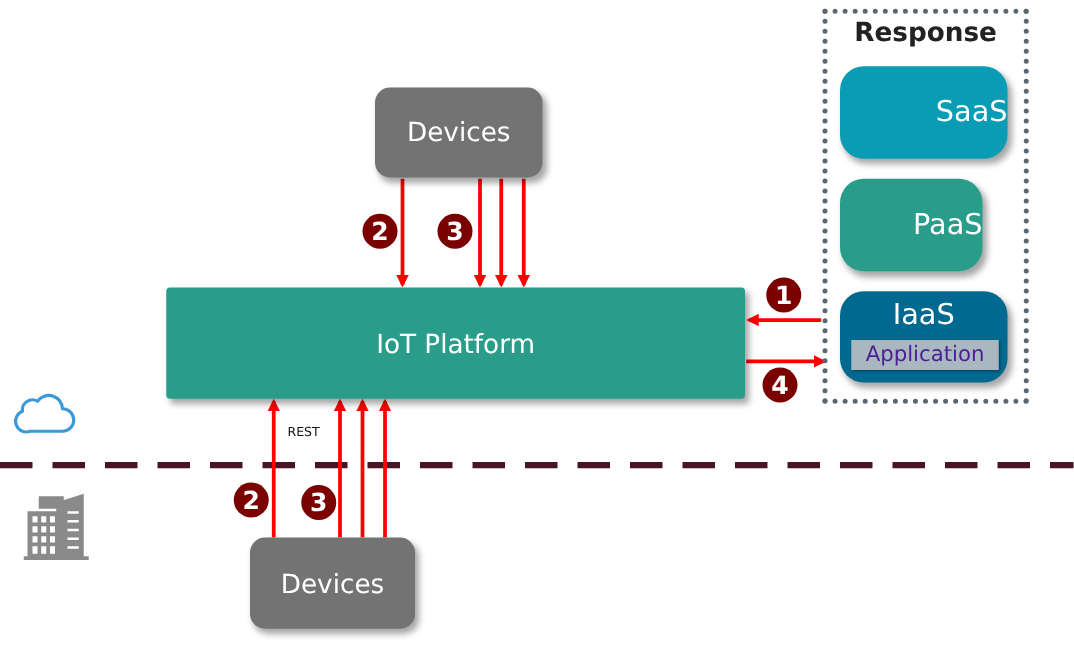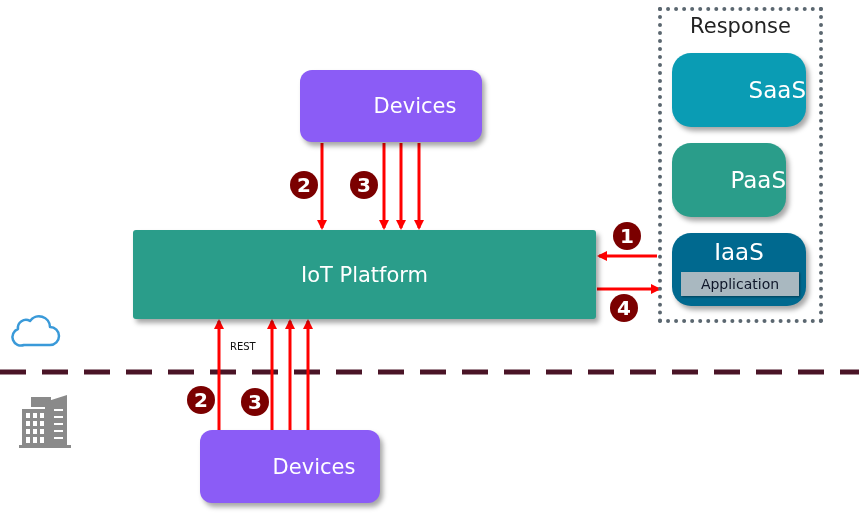--- a/index.html
+++ b/index.html
@@ -1,29 +1,29 @@
 <!DOCTYPE html>
 <html><head>
 <meta charset="utf-8">
 <style>
   html, body { margin:0; padding:0; background:#ffffff; }
   body { width:859px; height:517px; position:relative; overflow:hidden; font-family:"DejaVu Sans", sans-serif; }
   .box { position:absolute; display:flex; align-items:center; justify-content:center; color:#ffffff; border-radius:12px; box-shadow:3px 4px 5px rgba(0,0,0,0.35); }
-  .devices { background:#8b5cf6; font-size:21px;padding-left:48px; }
+  .devices { background:#737373; font-size:21px; }
   #dev-top { left:300px; top:70px; width:134px; height:72px; }
   #dev-bot { left:200px; top:430px; width:132px; height:73px; }
   #platform { left:133px; top:230px; width:463px; height:89px; background:#2a9d8a; font-size:21px; border-radius:3px; }
   #response-frame { position:absolute; left:658px; top:7px; width:165px; height:316px; border:4px dotted #5b6770; box-sizing:border-box; }
-  #response-title { position:absolute; left:658px; top:14px; width:165px; text-align:center; font-weight:normal; font-size:21px; color:#222; }
+  #response-title { position:absolute; left:658px; top:14px; width:165px; text-align:center; font-weight:bold; font-size:21px; color:#222; }
   .svc { border-radius:19px; font-size:23px;justify-content:flex-end; }
   #saas { left:672px; top:53px; width:134px; height:74px; background:#0a9cb4; }
   #paas { left:672px; top:143px; width:114px; height:74px; background:#2a9d8a; }
   #iaas { left:672px; top:233px; width:134px; height:73px; background:#00698f; align-items:flex-start; }
   #iaas-label { position:absolute; top:6px; left:0; right:0; text-align:center; }
-  #app-label { position:absolute; left:9px; top:39px; width:118px; height:24px; background:#a9b8c0; color:#0f172a; font-size:14px; display:flex; align-items:center; justify-content:center; box-shadow:1px 1px 2px rgba(0,0,0,0.4); }
+  #app-label { position:absolute; left:9px; top:39px; width:118px; height:24px; background:#a9b8c0; color:#4c1d95; font-size:17px; display:flex; align-items:center; justify-content:center; box-shadow:1px 1px 2px rgba(0,0,0,0.4); }
   .badge { position:absolute; width:28px; height:28px; border-radius:50%; background:#7b0000; color:#fff; font-weight:bold; font-size:20px; display:flex; align-items:center; justify-content:center; }
   #rest-label { position:absolute; left:230px; top:341px; font-size:10px; color:#111; }
   svg.overlay { position:absolute; left:0; top:0; }
 </style>
 </head>
 <body>
 
 <svg class="overlay" width="859" height="517">
   <defs>
     <marker id="ah" markerWidth="10" markerHeight="10" refX="8" refY="5" orient="auto" markerUnits="userSpaceOnUse">

